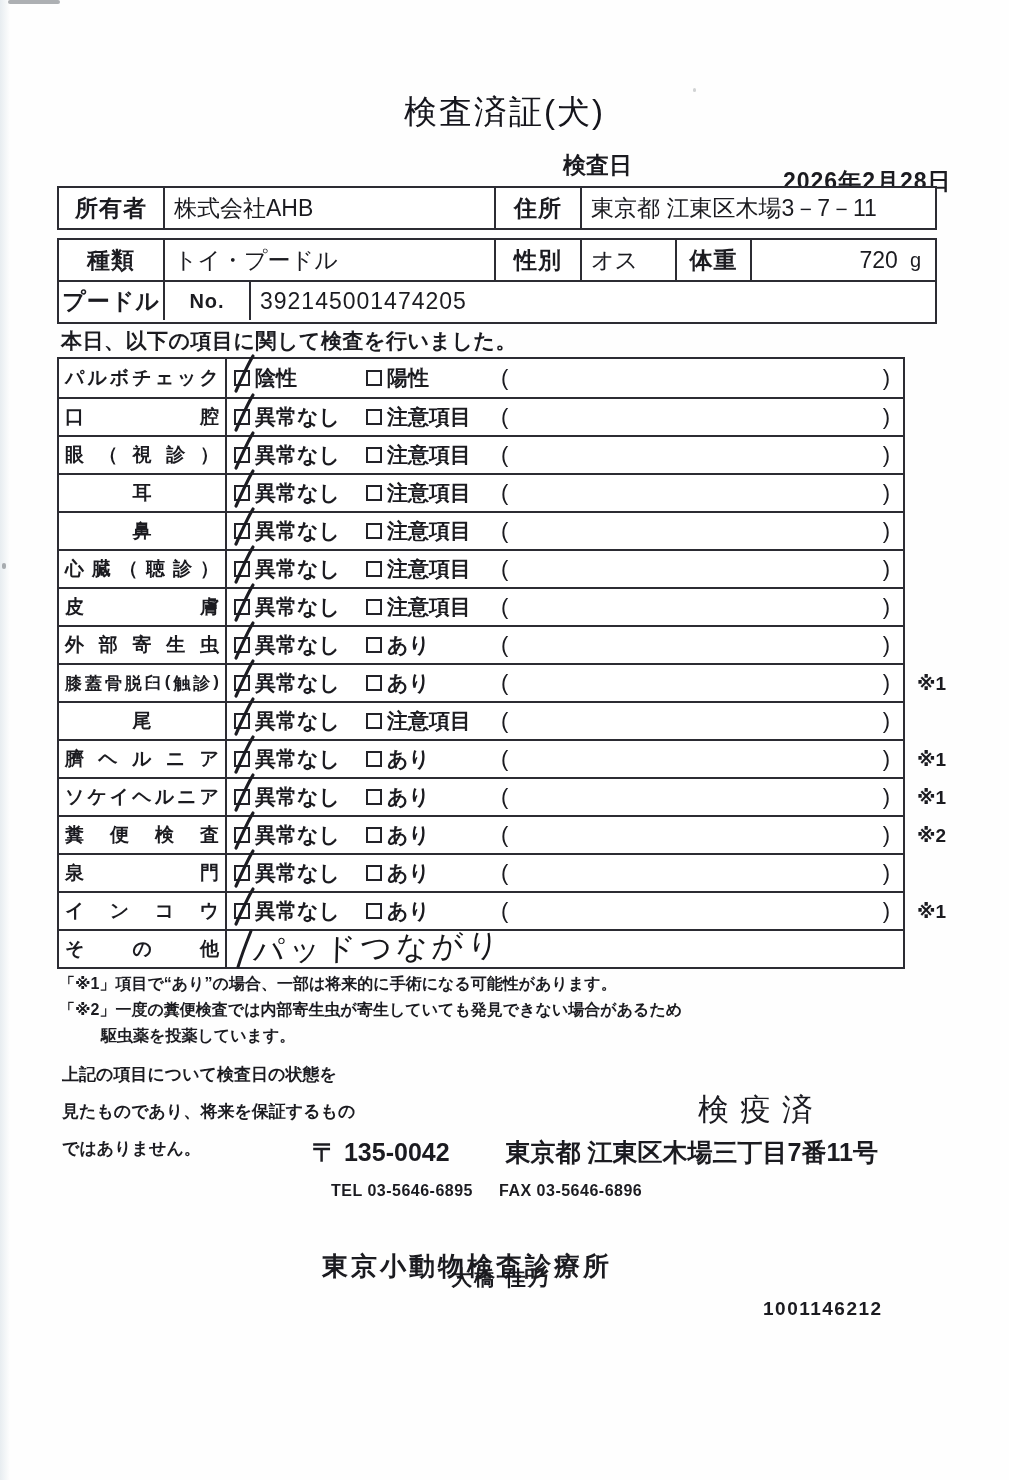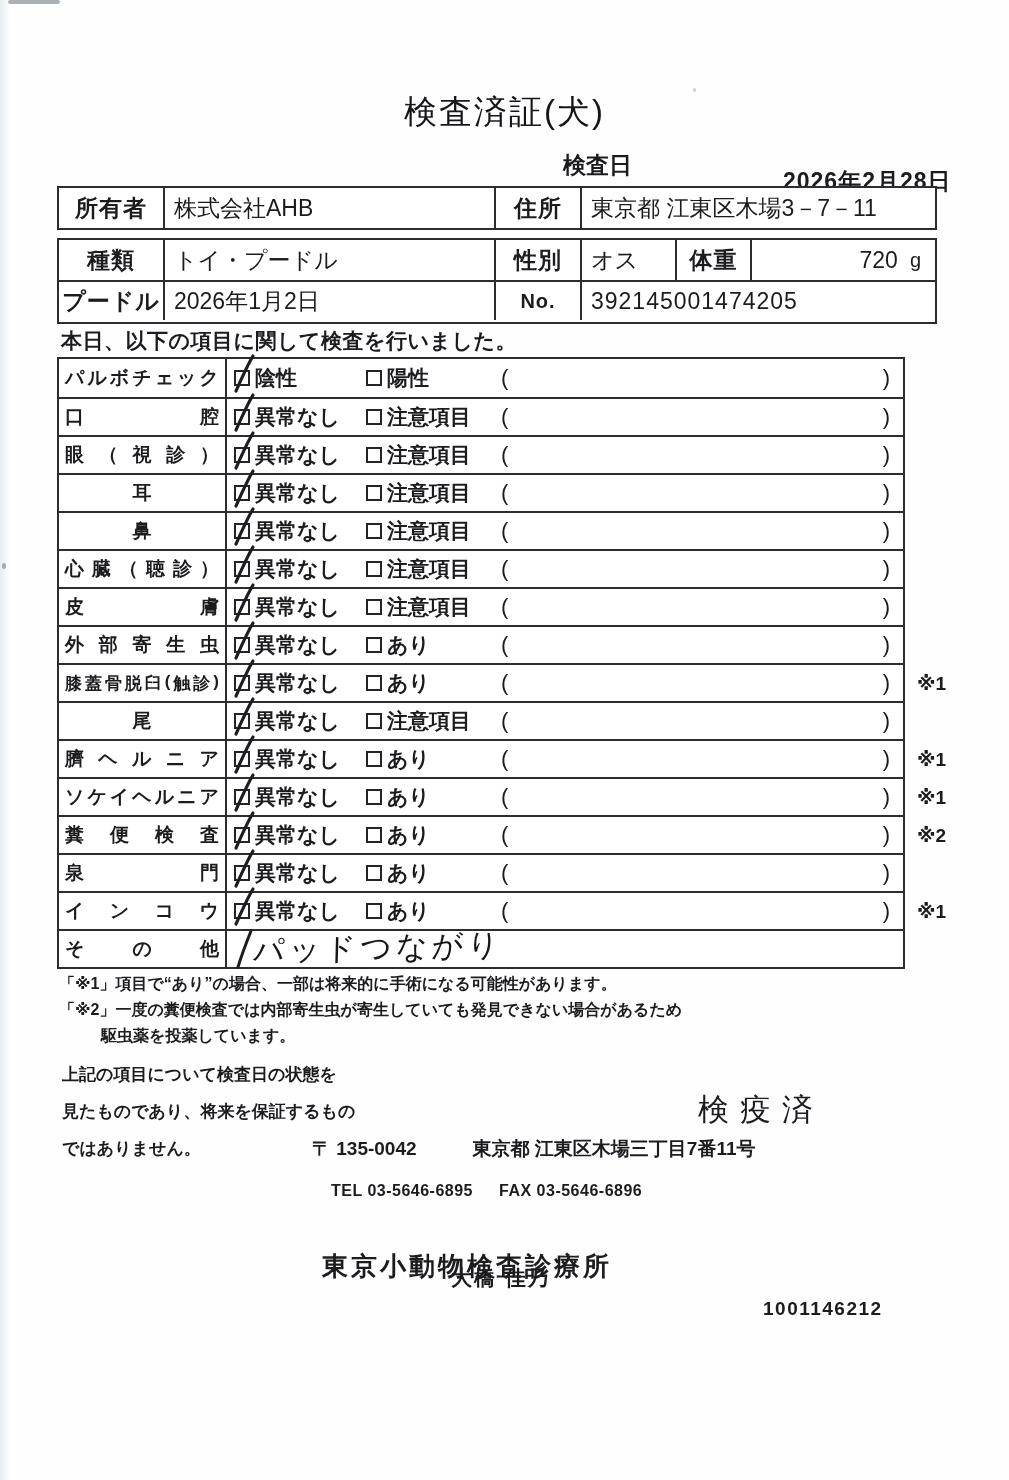--- a/index.html
+++ b/index.html
@@ -70,21 +70,21 @@
 
   
   .notes { position:absolute; left:59px; top:971px; font-size:16px; font-weight:600; line-height:26px; }
   .notes .indent { padding-left:42px; }
 
   .disclaimer { position:absolute; left:62px; top:1056px; font-size:17px; font-weight:600; line-height:37px; }
 
   .stamp { position:absolute; left:698px; top:1089px; font-size:31px; font-weight:500;
     letter-spacing:11px; color:#1a1a20; }
 
-  .postal-line { position:absolute; left:312px; top:1136px; font-size:19px; font-weight:600; display:flex; gap:56px; }
+  .postal-line { position:absolute; left:312px; top:1136px; font-size:25px; font-weight:600; display:flex; gap:56px; }
   .tel-line { position:absolute; left:331px; top:1182px; font-size:16px; font-weight:600; display:flex; gap:26px; letter-spacing:.5px; }
   .clinic { position:absolute; left:322px; top:1229px; font-size:26px; font-weight:600; letter-spacing:3px;margin-top:20px; }
   .vet { position:absolute; left:451px; top:1264px; font-size:21px; font-weight:600; letter-spacing:2px; }
   .docnum { position:absolute; left:763px; top:1298px; font-size:19px; font-weight:600; letter-spacing:1.5px; }
 </style>
 </head>
 <body>
 
 <div class="page">
   <div class="edge-tint"></div>
@@ -115,21 +115,20 @@
       <div class="hcell lab bord w-lab2">性別</div>
       <div class="hcell bord w-sex">オス</div>
       <div class="hcell lab bord w-wlab">体重</div>
       <div class="hcell bord weight-val">
         <span>720</span>
         <span style="font-size:20px;">g</span>
       </div>
     </div>
     <div class="hrow">
       <div class="hcell lab w-label">プードル</div>
-      <div class="hcell bord w-val1">2026年1月2日</div>
       <div class="hcell lab bord w-lab2 no-label">No.</div>
       <div class="hcell bord w-rest" style="letter-spacing:1px;">392145001474205</div>
     </div>
   </div>
 
   <div class="intro">本日、以下の項目に関して検査を行いました。</div>
 
   <div class="itable">
       <div class="irow">
         <div class="ilabel">

